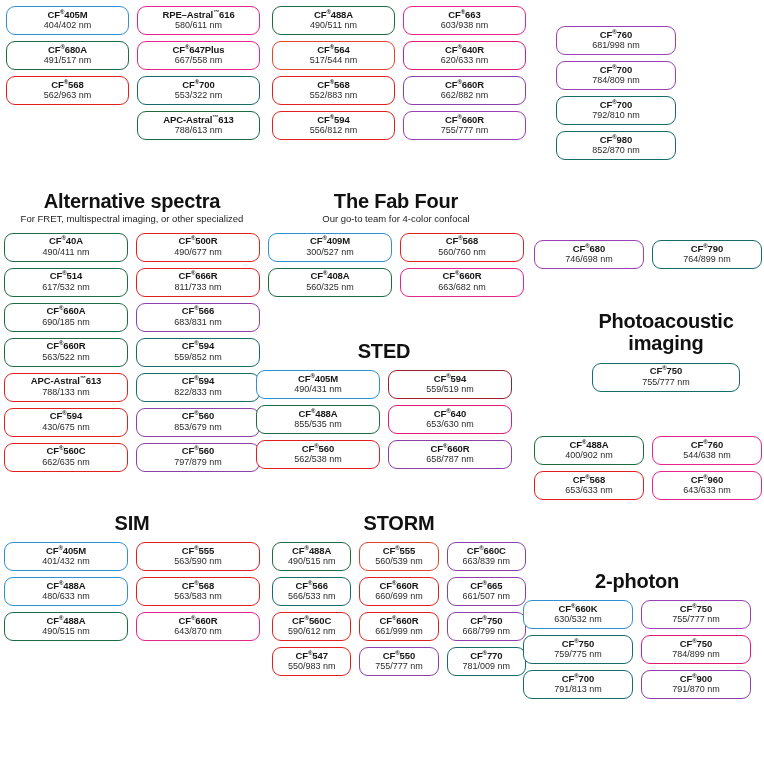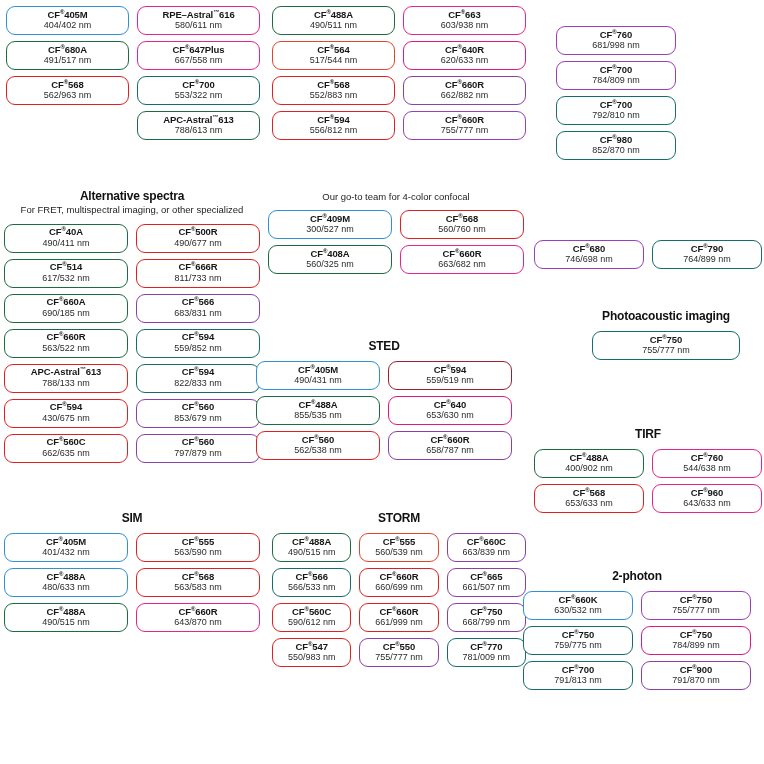--- a/index.html
+++ b/index.html
@@ -53,21 +53,21 @@
     white-space: nowrap;
     color: #2a2a2a;
     margin-top: 1px;
   }
   
   .section {
     position: absolute;
   }
   .sec-title {
     text-align: center;
-    font-size: 12px;
+    font-size: 20px;
     font-weight: bold;
     color: #111111;
     letter-spacing: -0.2px;
     line-height: 1.12;
     margin: 0;
   }
   .sec-sub {
     text-align: center;
     font-size: 9.5px;
     font-weight: normal;
@@ -243,20 +243,21 @@
           <span class="nm-spec">662/635 nm</span>
         </div>
         <div class="dye rowbox" style="border-color: rgb(139, 63, 168);">
           <span class="nm-name">CF<sup>®</sup>560</span>
           <span class="nm-spec">797/879 nm</span>
         </div>
       </div>
     </div>
 
   <div class="section" id="sec-fab-four" style="left:268px; top:190px; width:256px;">
+      <div class="sec-title">The Fab Four</div>
       <div class="sec-sub">Our go-to team for 4-color confocal</div>
       <div class="grid cols-2" style="margin-top: 8px;">
         <div class="dye rowbox" style="border-color: rgb(47, 144, 212);">
           <span class="nm-name">CF<sup>®</sup>409M</span>
           <span class="nm-spec">300/527 nm</span>
         </div>
         <div class="dye rowbox" style="border-color: rgb(224, 32, 32);">
           <span class="nm-name">CF<sup>®</sup>568</span>
           <span class="nm-spec">560/760 nm</span>
         </div>
@@ -318,21 +319,20 @@
           <span class="nm-spec">562/538 nm</span>
         </div>
         <div class="dye rowbox" style="border-color: rgb(139, 63, 168);">
           <span class="nm-name">CF<sup>®</sup>660R</span>
           <span class="nm-spec">658/787 nm</span>
         </div>
       </div>
     </div>
 
   <div class="section" id="sec-tirf" style="left:534px; top:428px; width:228px;">
-      <div class="sec-title">TIRF</div>
       <div class="grid cols-2" style="margin-top: 8px;">
         <div class="dye rowbox" style="border-color: rgb(29, 107, 67);">
           <span class="nm-name">CF<sup>®</sup>488A</span>
           <span class="nm-spec">400/902 nm</span>
         </div>
         <div class="dye rowbox" style="border-color: rgb(229, 36, 140);">
           <span class="nm-name">CF<sup>®</sup>760</span>
           <span class="nm-spec">544/638 nm</span>
         </div>
         <div class="dye rowbox" style="border-color: rgb(224, 32, 32);">

